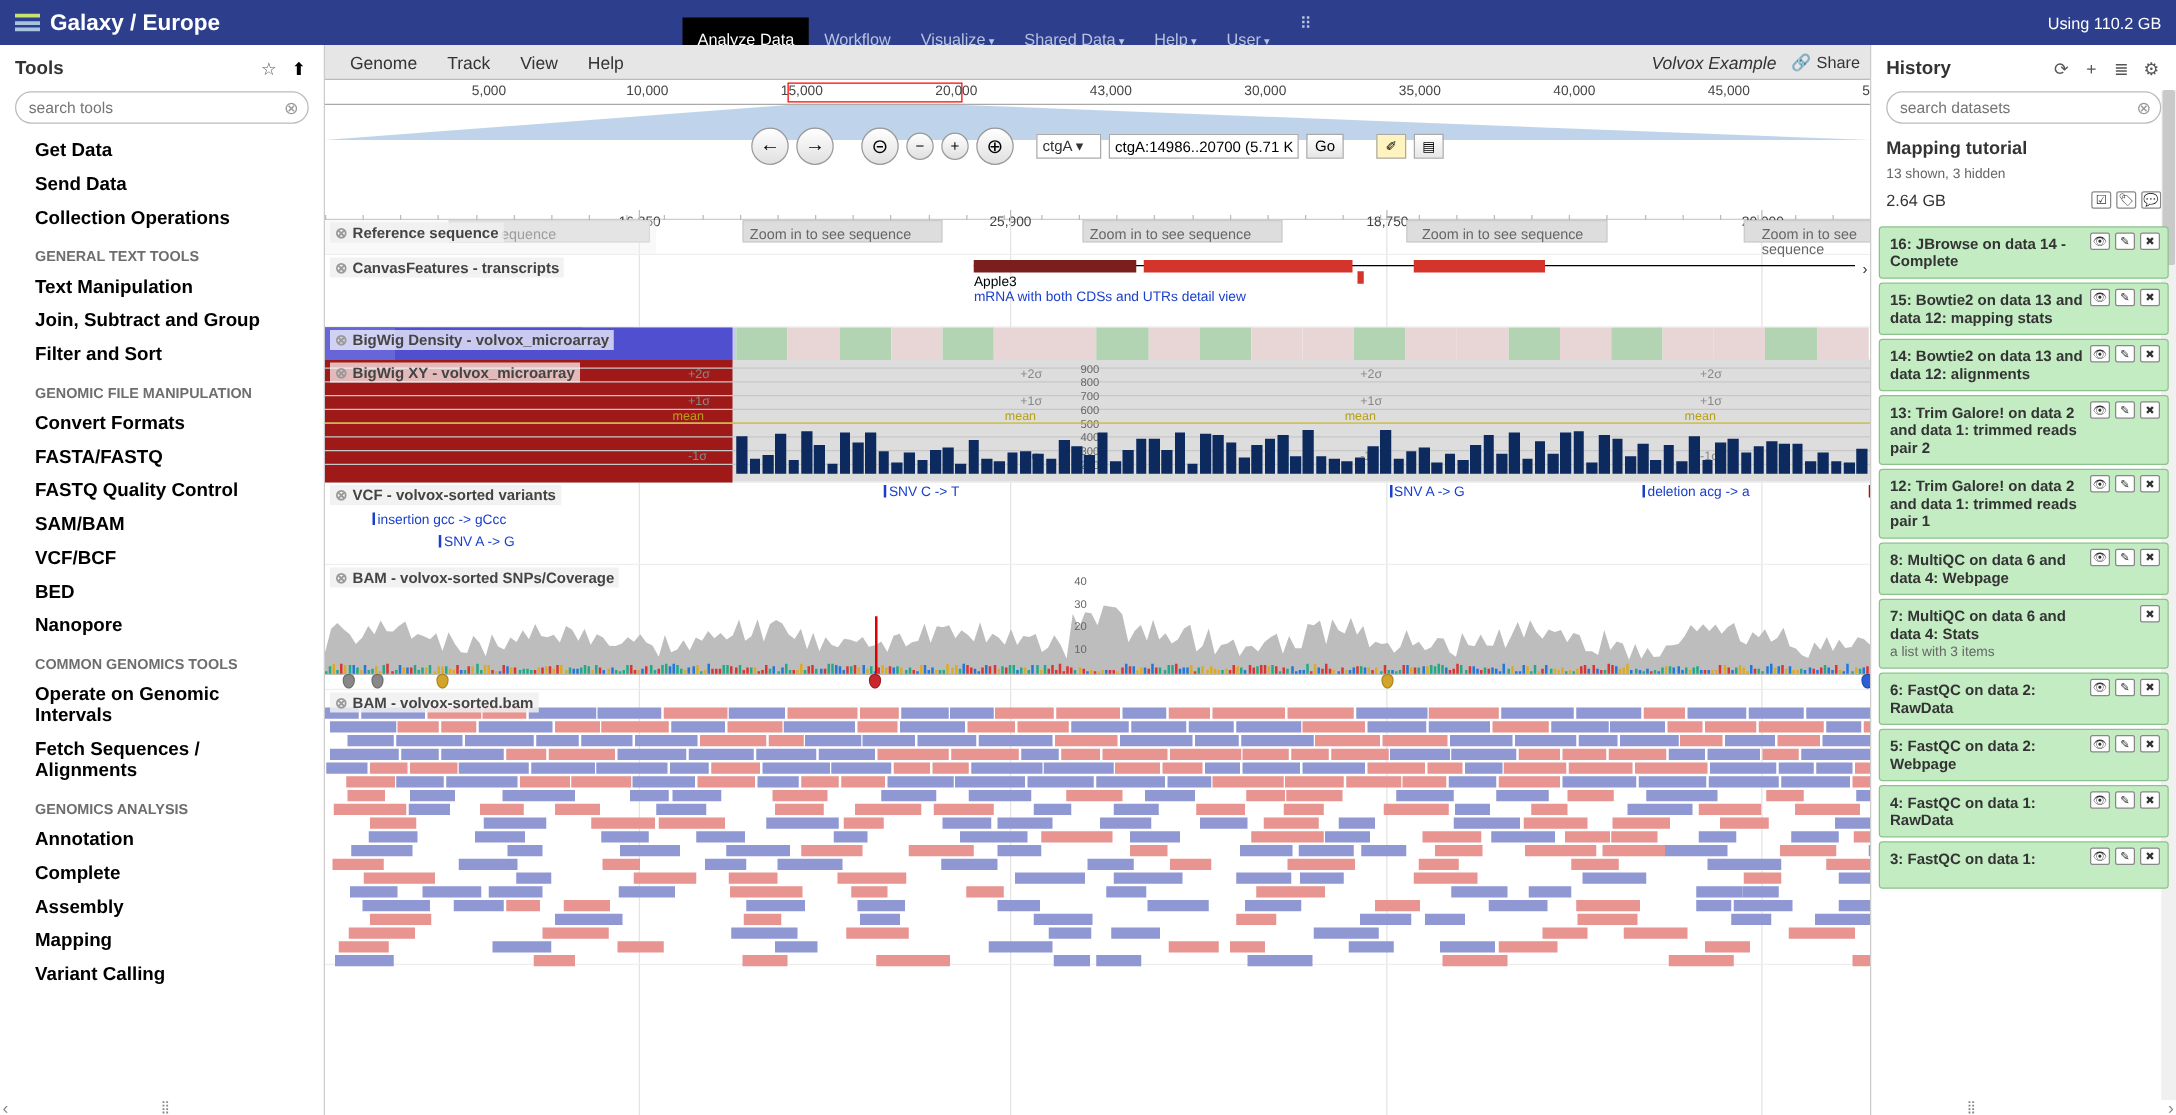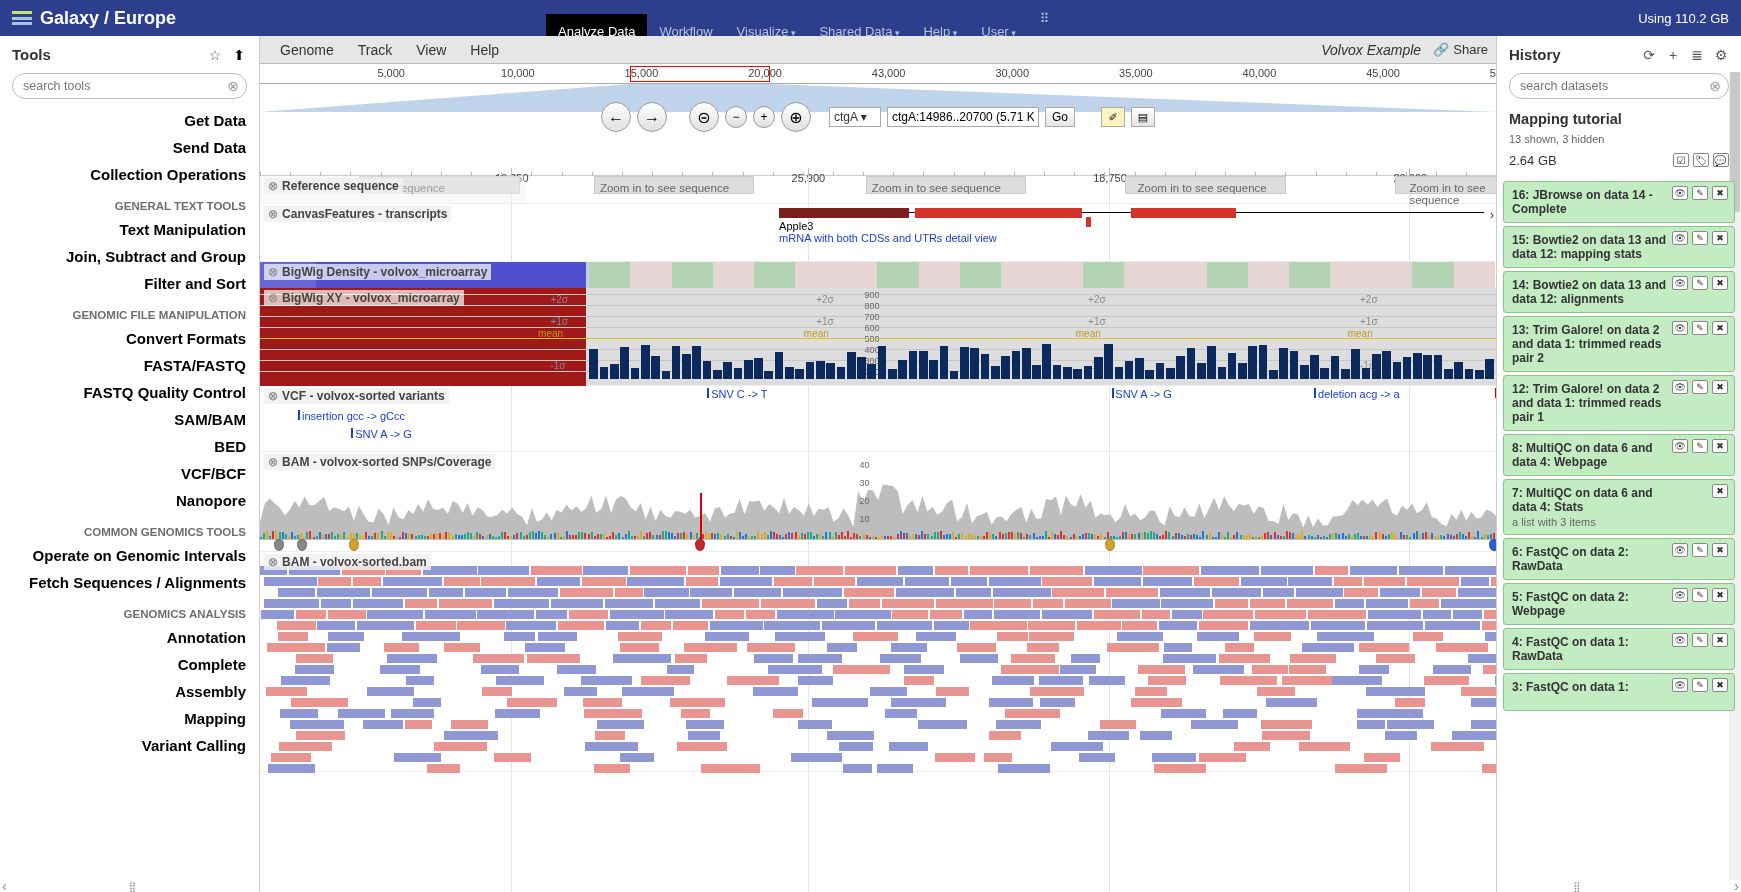--- a/index.html
+++ b/index.html
@@ -28,21 +28,21 @@
 .panel-header { display: flex; align-items: center; padding: 10px 12px; font-weight: bold; font-size: 15px; }
 .panel-header .icons { margin-left: auto; display: flex; gap: 8px; }
 .icon-btn { width: 16px; height: 16px; cursor: pointer; color: #555; background: none; border: none; padding: 0; font-size: 14px; line-height: 1; display: inline-flex; align-items: center; justify-content: center; }
 
 
 .search-wrap { padding: 0 12px 8px; position: relative; }
 .search-input { width: 100%; border: 1px solid #bbb; border-radius: 14px; padding: 5px 28px 5px 10px; font-size: 12.5px; outline: none; color: #888; }
 .search-clear { position: absolute; right: 20px; top: 5px; color: #999; font-size: 14px; cursor: pointer; }
 
 
-.tool-list { overflow-y: auto; flex:1; padding: 0 13px 12px; text-align: right; }
+.tool-list { overflow-y: auto; flex:1; padding: 0 28px 12px; }
 .tool-link { display: block; padding: 5px 0; font-size: 15px; font-weight: bold; color: #000; cursor: pointer; }
 .tool-section { padding: 12px 0 4px; font-size: 11.5px; font-weight: bold; color: #6e6e6e; text-transform: uppercase; }
 
 
 .jbrowse-menubar { background: #e6e6e6; height: 28px; display:flex; align-items:center; padding:0 8px; font-size:14px; border-bottom:1px solid #bbb;}
 .jb-menu { padding: 0 12px; cursor:pointer; color:#333;}
 .jb-title { margin-left:auto; font-style: italic; color:#333; padding-right: 12px;}
 .jb-share { display:flex; align-items:center; gap:4px; color:#333; font-size:13px;}
 
 .ruler-top { height: 20px; border-bottom:1px solid #aaa; position:relative; font-size:11px; color:#444; background: #fff;}
@@ -182,22 +182,22 @@
         <div class="tool-link">Collection Operations</div>
         <div class="tool-section">GENERAL TEXT TOOLS</div>
         <div class="tool-link">Text Manipulation</div>
         <div class="tool-link">Join, Subtract and Group</div>
         <div class="tool-link">Filter and Sort</div>
         <div class="tool-section">GENOMIC FILE MANIPULATION</div>
         <div class="tool-link">Convert Formats</div>
         <div class="tool-link">FASTA/FASTQ</div>
         <div class="tool-link">FASTQ Quality Control</div>
         <div class="tool-link">SAM/BAM</div>
+        <div class="tool-link">VCF/BCF</div>
         <div class="tool-link">BED</div>
-        <div class="tool-link">VCF/BCF</div>
         <div class="tool-link">Nanopore</div>
         <div class="tool-section">COMMON GENOMICS TOOLS</div>
         <div class="tool-link">Operate on Genomic Intervals</div>
         <div class="tool-link">Fetch Sequences / Alignments</div>
         <div class="tool-section">GENOMICS ANALYSIS</div>
         <div class="tool-link">Annotation</div>
         <div class="tool-link">Complete</div>
         <div class="tool-link">Assembly</div>
         <div class="tool-link">Mapping</div>
         <div class="tool-link">Variant Calling</div>

